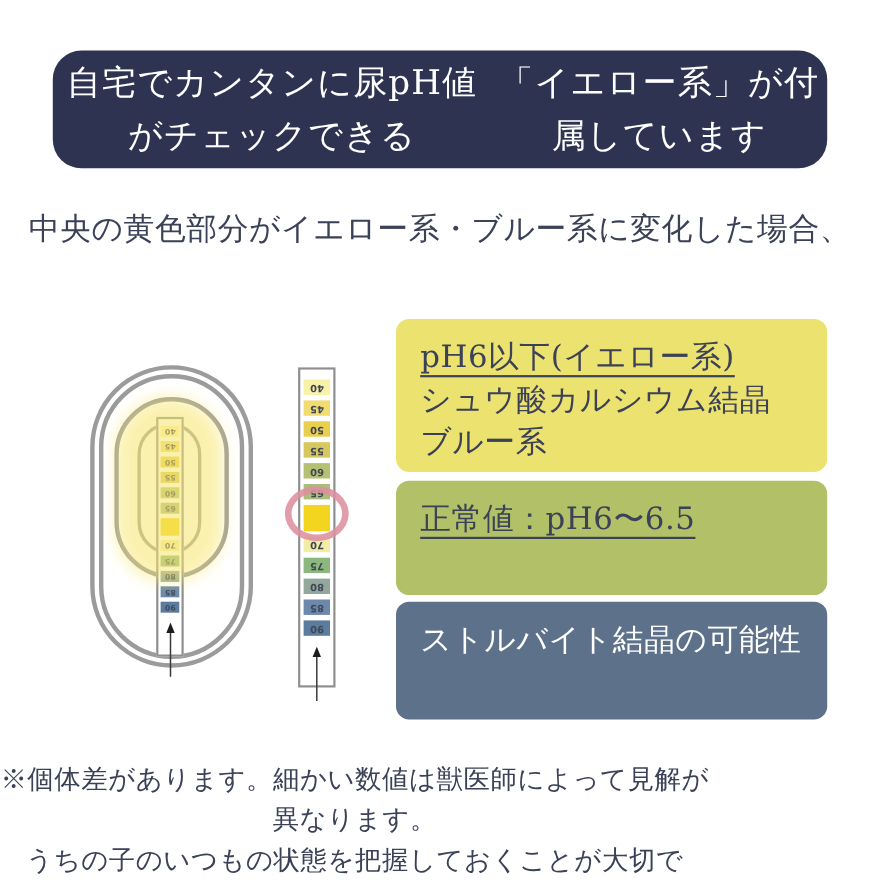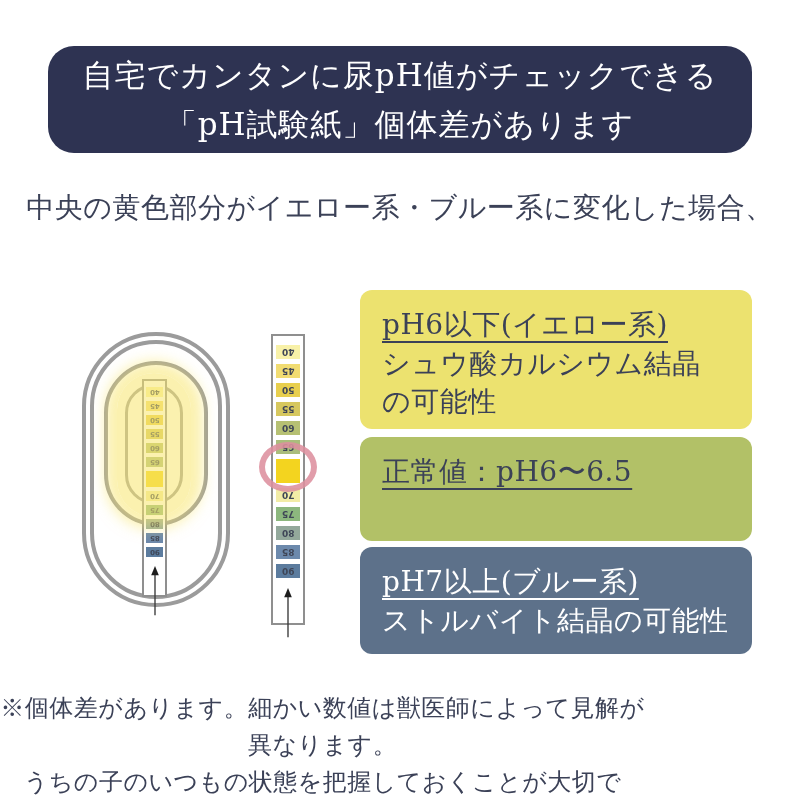--- a/index.html
+++ b/index.html
@@ -5,21 +5,21 @@
   html,body{margin:0;padding:0;}
   body{
     width:800px;height:800px;background:#ffffff;position:relative;overflow:hidden;
     font-family:"DejaVu Serif","Liberation Serif",serif;color:#3b4157;
   }
   .stage{position:absolute;inset:0;}
 
   
   .banner{
     position:absolute;left:48px;top:46px;width:704px;height:107px;
-    border-radius:26px;display:flex;flex-direction:column;align-items:center;justify-content:center;
+    border-radius:26px;display:flex;flex-direction:row;align-items:center;justify-content:center;
     line-height:1.55;text-align:center;
   }
   .banner div{font-size:31px;letter-spacing:1px;}
 
   
   .intro{
     position:absolute;left:0;top:188px;width:800px;text-align:center;
     font-size:28px;line-height:1.45;letter-spacing:0.5px;
   }
 
@@ -79,21 +79,21 @@
     font-size:24px;line-height:1.55;letter-spacing:0.5px;
   }
 </style>
 </head>
 <body>
 
 <div class="stage">
 
   <div class="banner" style="background: rgb(46, 51, 82); color: rgb(255, 255, 255);">
     <div>自宅でカンタンに尿pH値がチェックできる</div>
-    <div>「pH試験紙」個体差があります</div>
+    <div>「イエロー系」が付属しています</div>
   </div>
 
   <div class="intro">
     <div>中央の黄色部分がイエロー系・ブルー系に変化した場合、</div>
   </div>
 
   <div class="illus">
     <div class="oval oval1"></div>
     <div class="oval oval2"></div>
     <div class="oval oval3"></div>
@@ -185,29 +185,28 @@
             <polygon points="6,0 1.5,11 10.5,11" fill="#1d1d1d"></polygon>
           </svg>
         </div>
       </div>
     <div class="circle"></div>
   </div>
 
   <div class="ibox ibox-yellow" style="background: rgb(236, 226, 111);">
     <div class="title">pH6以下(イエロー系)</div>
     <div>シュウ酸カルシウム結晶</div>
-    <div>の可能性</div>
+    <div>ブルー系</div>
   </div>
 
   <div class="ibox ibox-green" style="background: rgb(178, 193, 103);">
     <div class="title">正常値：pH6〜6.5</div>
   </div>
 
   <div class="ibox ibox-blue" style="background: rgb(93, 113, 138);">
-    <div class="title">pH7以上(ブルー系)</div>
     <div>ストルバイト結晶の可能性</div>
   </div>
 
   <div class="footnote">
     <div>※個体差があります。細かい数値は獣医師によって見解が異なります。</div>
     <div>うちの子のいつもの状態を把握しておくことが大切です。</div>
   </div>
 
 </div>
 

